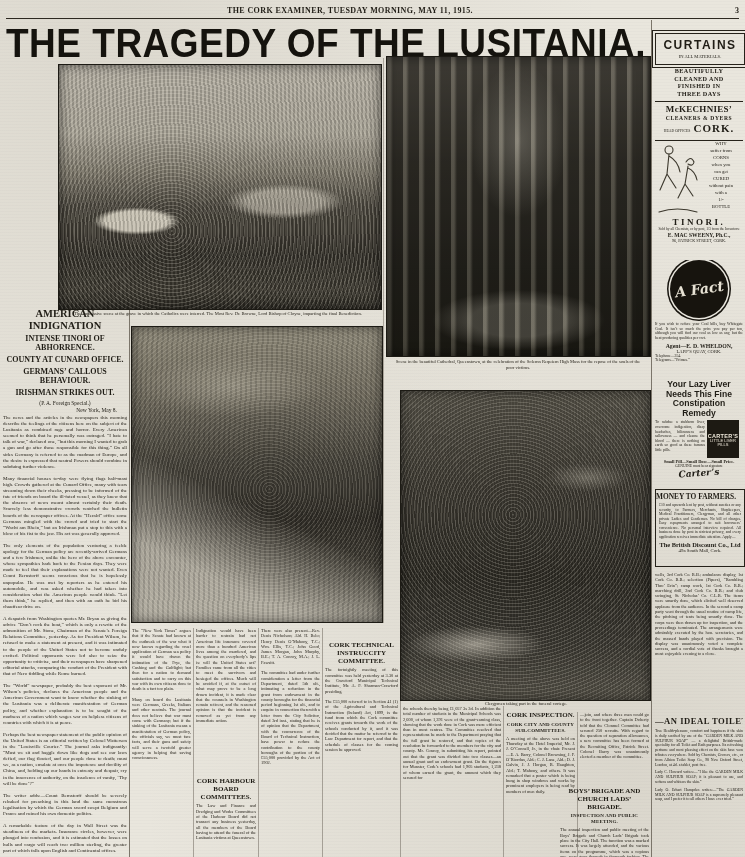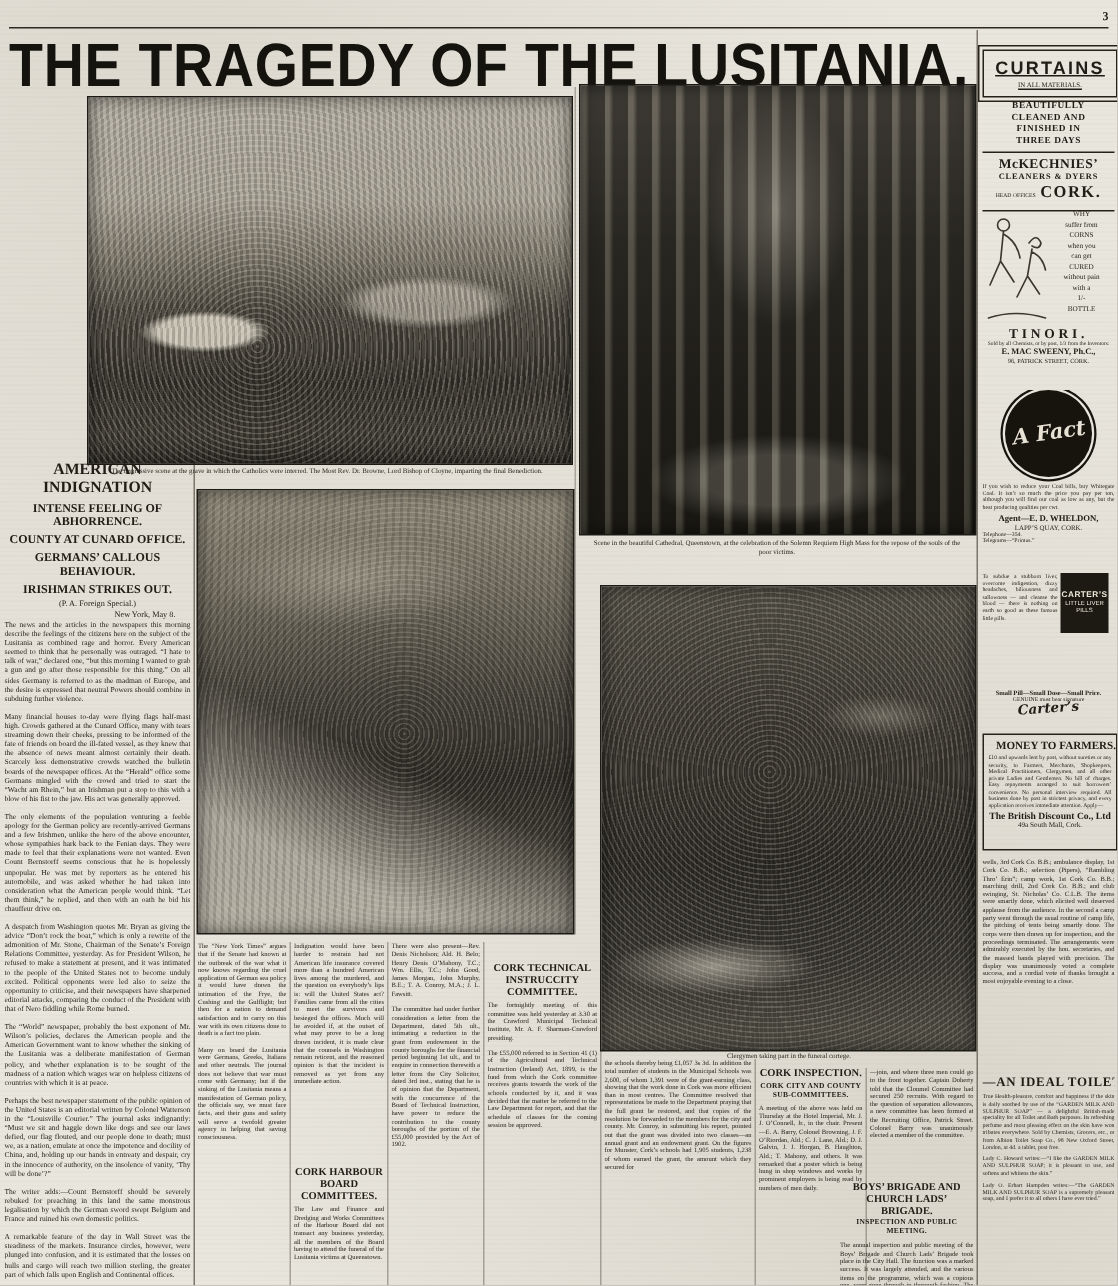--- a/index.html
+++ b/index.html
@@ -86,32 +86,33 @@
   .liver-flex{display:flex;gap:2px;margin-top:2px;}
   .liver-body{font-size:3.8px;line-height:4.6px;text-align:justify;width:50px;}
   .carter-box{width:32px;height:40px;background:#1d1a13;color:#efe9da;text-align:center;
     font-family:"Liberation Sans",sans-serif;display:flex;flex-direction:column;justify-content:center;}
   .carter-b1{font-size:5.5px;font-weight:bold;letter-spacing:.3px;}
   .carter-b2{font-size:4px;line-height:4.6px;white-space:pre-line;}
   .carter-small{font-size:4.4px;font-weight:bold;text-align:center;}
   .carter-gen{font-size:3.8px;text-align:center;}
   .carter-sig{font-family:"DejaVu Serif",serif;font-style:italic;font-weight:bold;font-size:9px;
     text-align:center;transform:rotate(-4deg);}
-  .money-title{font-size:7.4px;font-weight:bold;text-align:right;margin-top:2px;}
+  .money-title{font-size:7.4px;font-weight:bold;text-align:left;margin-top:2px;}
   .money-body{font-size:3.8px;line-height:4.5px;text-align:justify;padding:2px 3px;}
   .money-firm{font-size:6.4px;font-weight:bold;text-align:center;}
   .money-addr{font-size:4.8px;text-align:center;margin-bottom:2px;}
   .toilet-title{font-size:8.6px;font-weight:bold;text-align:center;letter-spacing:.5px;white-space:nowrap;}
   .toilet-body{font-size:3.9px;line-height:4.8px;text-align:justify;margin-top:3px;white-space:pre-line;}
 </style>
 </head>
 <body>
 
 <div class="page">
 
+  <div class="masthead">THE CORK EXAMINER, TUESDAY MORNING, MAY 11, 1915.</div>
   <div class="pageno">3</div>
   <div class="hr" style="top:18px;left:6px;width:733px;"></div>
   <div class="headline">THE TRAGEDY OF THE LUSITANIA.</div>
 
   <div class="vr" style="left:651px;top:20px;height:837px;"></div>
   <div class="vr" style="left:383px;top:58px;height:565px;opacity:.55;"></div>
   <div class="vr" style="left:129px;top:306px;height:551px;"></div>
   <div class="vr" style="left:193px;top:628px;height:229px;opacity:.6;"></div>
   <div class="vr" style="left:258px;top:628px;height:229px;opacity:.6;"></div>
   <div class="vr" style="left:322px;top:628px;height:229px;opacity:.6;"></div>
@@ -125,21 +126,21 @@
   <div id="photo-cathedral" class="photo" style="left:386px;top:56px;width:263px;height:299px;"></div>
   <div class="caption" style="left:392px;top:359px;width:252px;">Scene in the beautiful Cathedral, Queenstown, at the celebration of the Solemn Requiem High Mass for the repose of the souls of the poor victims.</div>
 
   <div id="photo-procession" class="photo" style="left:131px;top:326px;width:250px;height:295px;"></div>
 
   <div id="photo-clergy" class="photo" style="left:400px;top:390px;width:249px;height:309px;"></div>
   <div class="caption" style="left:418px;top:701px;width:216px;">Clergymen taking part in the funeral cortege.</div>
 
   <div class="col" style="left:3px;top:306px;width:124px;height:549px;">
     <div class="colhead1">AMERICAN INDIGNATION</div>
-    <div class="colhead2">INTENSE FEELING OF ABHORRENCE.</div>
+    <div class="colhead2">INTENSE TINORI OF ABHORRENCE.</div>
     <div class="colhead2">COUNTY AT CUNARD OFFICE.</div>
     <div class="colhead2">GERMANS’ CALLOUS BEHAVIOUR.</div>
     <div class="colhead2">IRISHMAN STRIKES OUT.</div>
     <div class="byline">(P. A. Foreign Special.)</div>
     <div class="dateline">New York, May 8.</div>
     <div class="body-txt">The news and the articles in the newspapers this morning describe the feelings of the citizens here on the subject of the Lusitania as combined rage and horror. Every American seemed to think that he personally was outraged. “I hate to talk of war,” declared one, “but this morning I wanted to grab a gun and go after those responsible for this thing.” On all sides Germany is referred to as the madman of Europe, and the desire is expressed that neutral Powers should combine in subduing further violence.
 
 Many financial houses to-day were flying flags half-mast high. Crowds gathered at the Cunard Office, many with tears streaming down their cheeks, pressing to be informed of the fate of friends on board the ill-fated vessel, as they knew that the absence of news meant almost certainly their death. Scarcely less demonstrative crowds watched the bulletin boards of the newspaper offices. At the “Herald” office some Germans mingled with the crowd and tried to start the “Wacht am Rhein,” but an Irishman put a stop to this with a blow of his fist to the jaw. His act was generally approved.
 
 The only elements of the population venturing a feeble apology for the German policy are recently-arrived Germans and a few Irishmen, unlike the hero of the above encounter, whose sympathies hark back to the Fenian days. They were made to feel that their explanations were not wanted. Even Count Bernstorff seems conscious that he is hopelessly unpopular. He was met by reporters as he entered his automobile, and was asked whether he had taken into consideration what the American people would think. “Let them think,” he replied, and then with an oath he bid his chauffeur drive on.
@@ -185,21 +186,21 @@
   </div>
 
   <div class="col tiny-txt" style="left:580px;top:712px;width:69px;height:54px;">—join, and where three men could go to the front together. Captain Doherty told that the Clonmel Committee had secured 250 recruits. With regard to the question of separation allowances, a new committee has been formed at the Recruiting Office, Patrick Street. Colonel Barry was unanimously elected a member of the committee.</div>
 
   <div class="col" style="left:560px;top:786px;width:89px;height:87px;">
     <div class="sechead">BOYS’ BRIGADE AND CHURCH LADS’ BRIGADE.</div>
     <div class="subhead">INSPECTION AND PUBLIC MEETING.</div>
     <div class="tiny-txt">The annual inspection and public meeting of the Boys’ Brigade and Church Lads’ Brigade took place in the City Hall. The function was a marked success. It was largely attended, and the various items on the programme, which was a copious one, were gone through in thorough fashion. The items were mainly of a military nature—marching and counter-marching by St. Nicholas’ Co. C.L.B.; the brass band, St. Nicholas’ Co. C.L.B.; bugle band, 1st Cork Co. B.B., and Pipers’ Band, 2nd Cork Co. B.B.</div>
   </div>
 
-  <div class="ad ad-border" style="top:33px;height:30px;box-shadow:0 0 0 2px #e9e6dd,0 0 0 3px #26221a;text-decoration:underline;">
+  <div class="ad ad-border" style="top:33px;height:30px;box-shadow:0 0 0 2px #e9e6dd,0 0 0 3px #26221a;">
     <div class="curtains-title">CURTAINS</div>
     <div class="curtains-sub">IN ALL MATERIALS.</div>
   </div>
 
   <div class="ad" style="top:67px;height:31px;">
     <div class="clean-line">BEAUTIFULLY</div>
     <div class="clean-line">CLEANED AND</div>
     <div class="clean-line">FINISHED IN</div>
     <div class="clean-line">THREE DAYS</div>
 
@@ -248,20 +249,21 @@
       <span class="fact-logo">A Fact</span>
     </div>
     <div class="fact-body">If you wish to reduce your Coal bills, buy Whitegate Coal. It isn’t so much the price you pay per ton, although you will find our coal as low as any, but the heat producing qualities per cwt.</div>
     <div class="fact-agent">Agent—E. D. WHELDON,</div>
     <div class="fact-addr">LAPP’S QUAY, CORK.</div>
     <div class="fact-tel">Telephone—354.</div>
     <div class="fact-tel">Telegrams—“Primus.”</div>
   </div>
 
   <div class="ad" style="top:380px;height:78px;">
+    <div class="liver-title">Your Lazy Liver Needs This Fine Constipation Remedy</div>
     <div class="liver-flex">
       <div class="liver-body">To subdue a stubborn liver, overcome indigestion, dizzy headaches, biliousness and sallowness — and cleanse the blood — there is nothing on earth so good as these famous little pills.</div>
       <div class="carter-box">
         <div class="carter-b1">CARTER’S</div>
         <div class="carter-b2">LITTLE LIVER PILLS</div>
       </div>
     </div>
   </div>
 
   <div class="ad" style="top:459px;height:27px;">

